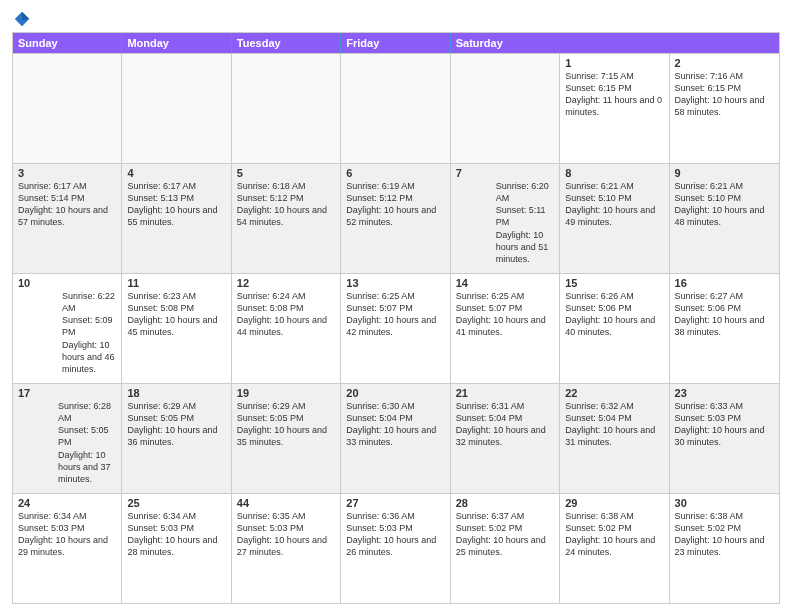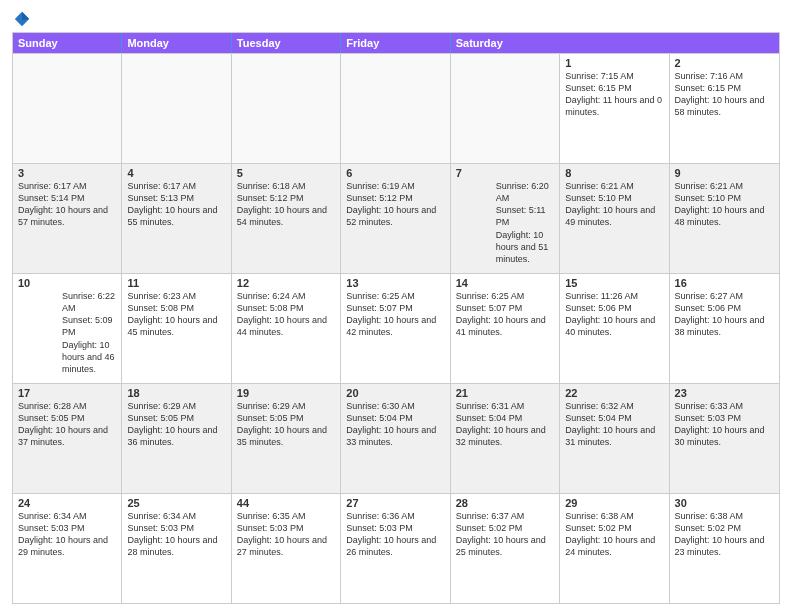--- a/index.html
+++ b/index.html
@@ -238,35 +238,35 @@
 Daylight: 10 hours and 42 minutes.</div>
           </div>
           <div class="cal-cell">
             <div class="day-num">14</div>
             <div class="cell-text" style="white-space: pre-line;">Sunrise: 6:25 AM
 Sunset: 5:07 PM
 Daylight: 10 hours and 41 minutes.</div>
           </div>
           <div class="cal-cell">
             <div class="day-num">15</div>
-            <div class="cell-text" style="white-space: pre-line;">Sunrise: 11:26 AM
+            <div class="cell-text" style="white-space: pre-line;">Sunrise: 6:26 AM
 Sunset: 5:06 PM
 Daylight: 10 hours and 40 minutes.</div>
           </div>
           <div class="cal-cell">
             <div class="day-num">16</div>
             <div class="cell-text" style="white-space: pre-line;">Sunrise: 6:27 AM
 Sunset: 5:06 PM
 Daylight: 10 hours and 38 minutes.</div>
           </div>
         </div>
         <div class="cal-row">
           <div class="cal-cell shaded">
             <div class="day-num">17</div>
-            <div class="cell-text" style="white-space: pre-line;">Sunrise: 6:28 AM
+            <div class="cell-text" style="white-space: pre-line; margin-left: 40px;">Sunrise: 6:28 AM
 Sunset: 5:05 PM
 Daylight: 10 hours and 37 minutes.</div>
           </div>
           <div class="cal-cell shaded">
             <div class="day-num">18</div>
             <div class="cell-text" style="white-space: pre-line;">Sunrise: 6:29 AM
 Sunset: 5:05 PM
 Daylight: 10 hours and 36 minutes.</div>
           </div>
           <div class="cal-cell shaded">

